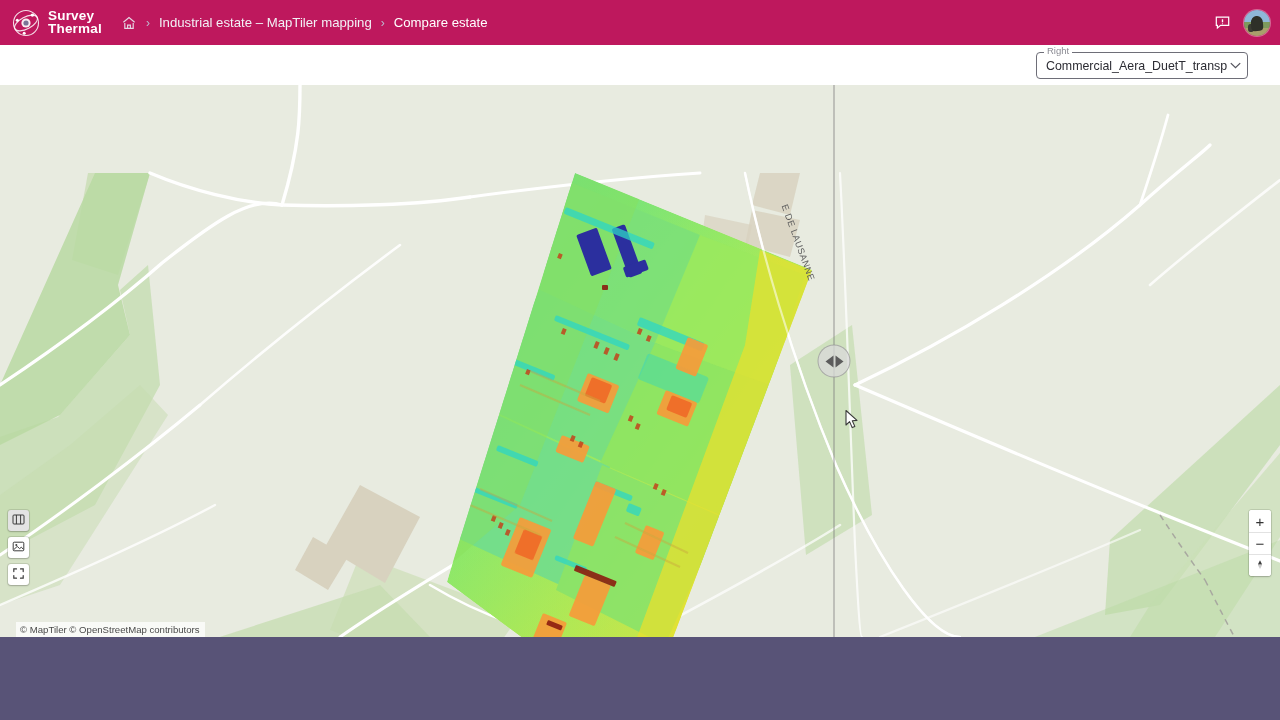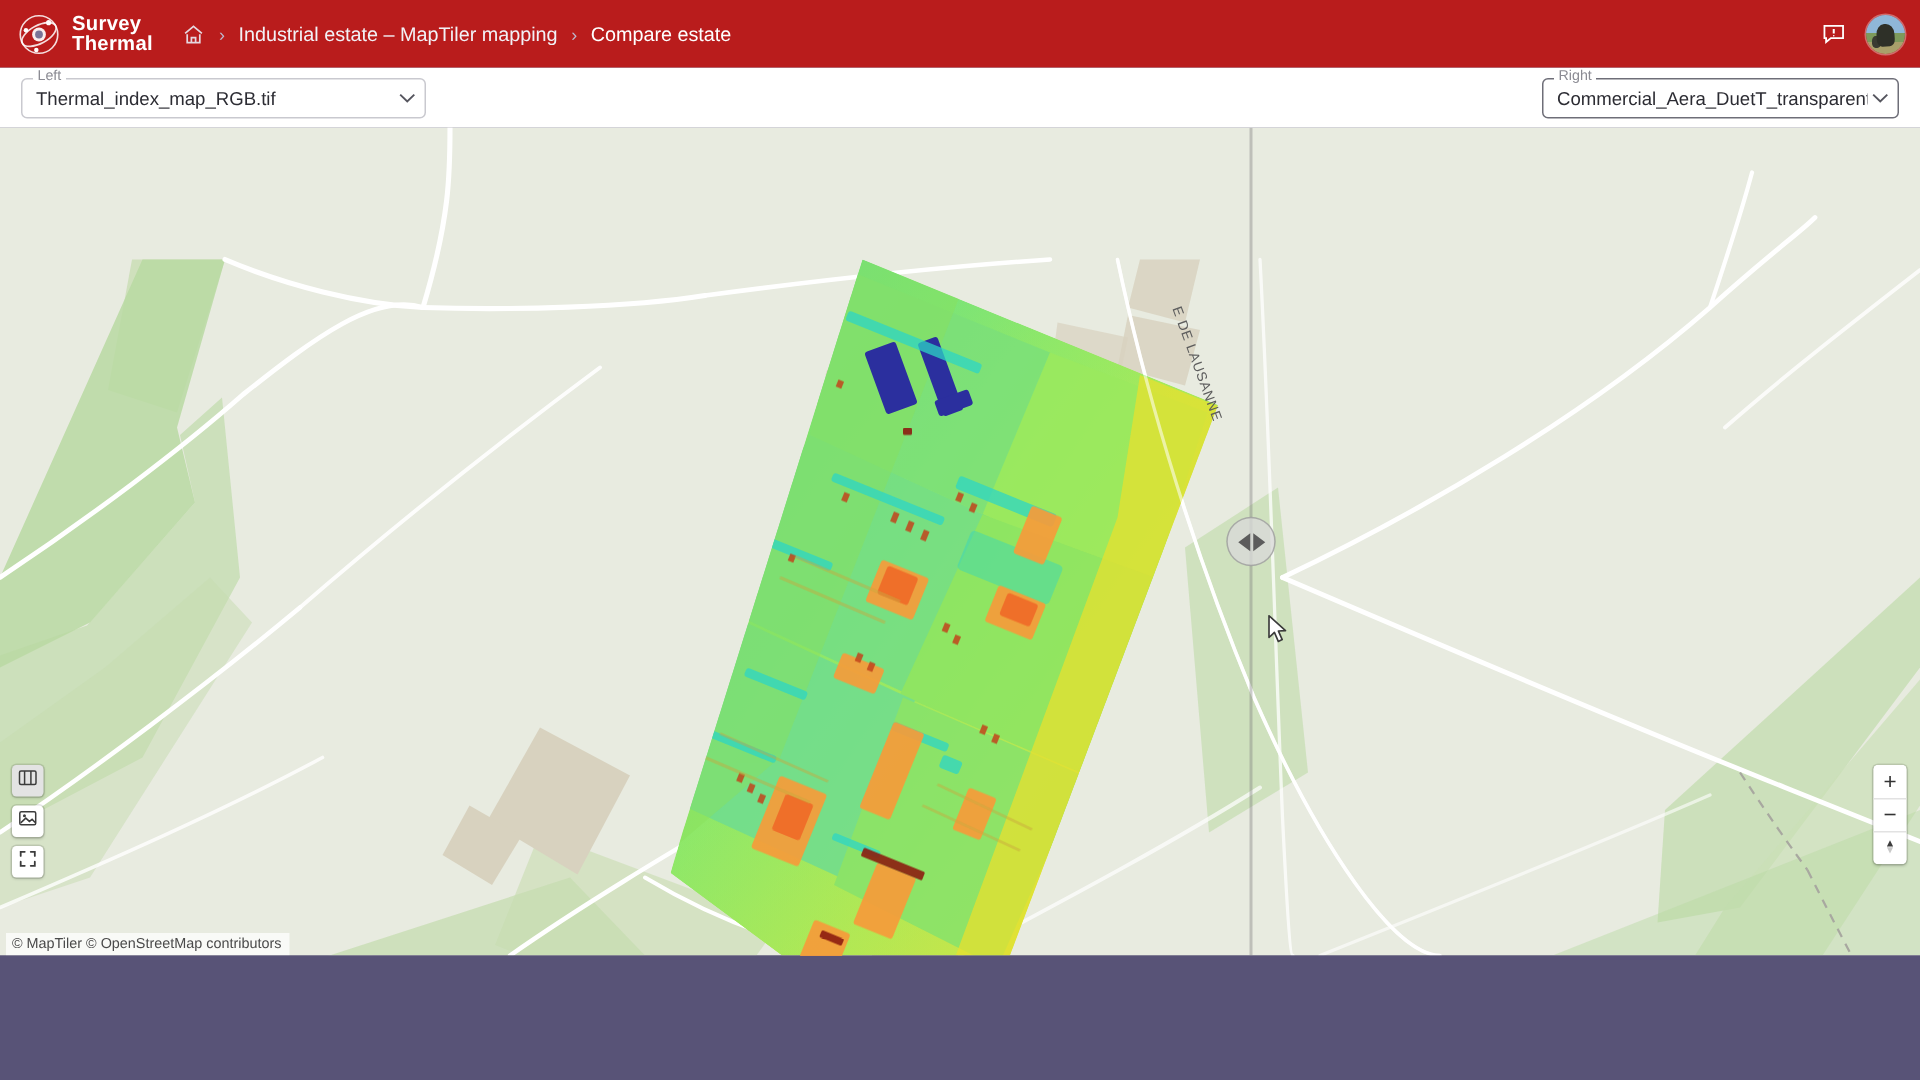--- a/index.html
+++ b/index.html
@@ -7,21 +7,21 @@
     width: 1280px; height: 720px;
     overflow: hidden;
     font-family: "Liberation Sans", sans-serif;
     background: #585377;
   }
 
   
   .app-header {
     position: absolute; top: 0; left: 0;
     width: 1280px; height: 45px;
-    background: #b91c1c;
+    background: #be185d;
     display: flex; align-items: center;
     z-index: 50;
   }
   .brand { display: flex; align-items: center; padding-left: 11px; }
   .brand-logo { width: 30px; height: 30px; position: relative; flex: 0 0 auto; }
   .brand-text {
     margin-left: 7px;
     color: #ffffff;
     font-size: 13.5px; font-weight: bold;
     line-height: 12.5px; letter-spacing: .2px;
@@ -79,21 +79,21 @@
     position: absolute; top: 7px;
     height: 27px;
     border: 1px solid #c9c9cf;
     border-radius: 4px;
     background: #ffffff;
     display: flex; align-items: center;
     padding: 0 4px 0 9px;
     cursor: pointer;
   }
   .file-select.left  { left: 14px;  width: 270px; }
-  .file-select.right { right: 14px; width: 238px; border-color: #6e6e78; }
+  .file-select.right { right: 32px; width: 212px; border-color: #6e6e78; }
   .fs-label {
     position: absolute; top: -7px; left: 7px;
     background: #ffffff; padding: 0 3px;
     font-size: 9.5px; color: #8b8b93;
     line-height: 10px;
   }
   .fs-value {
     flex: 1 1 auto;
     font-size: 12.4px; color: #2c2c33;
     white-space: nowrap; overflow: hidden; text-overflow: clip;
@@ -169,21 +169,21 @@
   .tri-l, .tri-r {
     width: 0; height: 0;
     border-top: 6px solid transparent;
     border-bottom: 6px solid transparent;
   }
   .tri-l { border-right: 8px solid #5c5c5c; }
   .tri-r { border-left: 8px solid #5c5c5c; }
 
   
   .attribution {
-    position: absolute; left: 4px; bottom: 0;
+    position: absolute; left: 16px; bottom: 0;
     background: rgba(255,255,255,.72);
     font-size: 9.6px; color: #4a4a4a;
     padding: 2px 5px 2px 4px;
     z-index: 20; white-space: nowrap;
   }
 
   
   .road-label {
     position: absolute; left: 789px; top: 118px;
     font-size: 9.2px; color: #5d5d5d;
@@ -250,29 +250,20 @@
         <line x1="8.5" y1="5.3" x2="8.5" y2="8.3" stroke-width="1.35"></line>
         <circle cx="8.5" cy="9.8" r=".55" fill="#ffffff" stroke="none"></circle>
       </svg>
     </div>
     <div class="avatar"></div>
   </div>
 </div>
 
 <div class="select-bar">
 
-  <div class="file-select left">
-    <span class="fs-label">Left</span>
-    <span class="fs-value">Thermal_index_map_RGB.tif</span>
-    <span class="fs-caret">
-      <svg width="11" height="7" viewBox="0 0 11 7">
-          <path d="M0.8 1.1 5.5 5.6 10.2 1.1" fill="none" stroke="#55555e" stroke-width="1.3"></path>
-        </svg>
-    </span>
-  </div>
 
   <div class="file-select right">
     <span class="fs-label">Right</span>
     <span class="fs-value">Commercial_Aera_DuetT_transparent_mosaic_RGB....</span>
     <span class="fs-caret">
       <svg width="11" height="7" viewBox="0 0 11 7">
           <path d="M0.8 1.1 5.5 5.6 10.2 1.1" fill="none" stroke="#55555e" stroke-width="1.3"></path>
         </svg>
     </span>
   </div>

